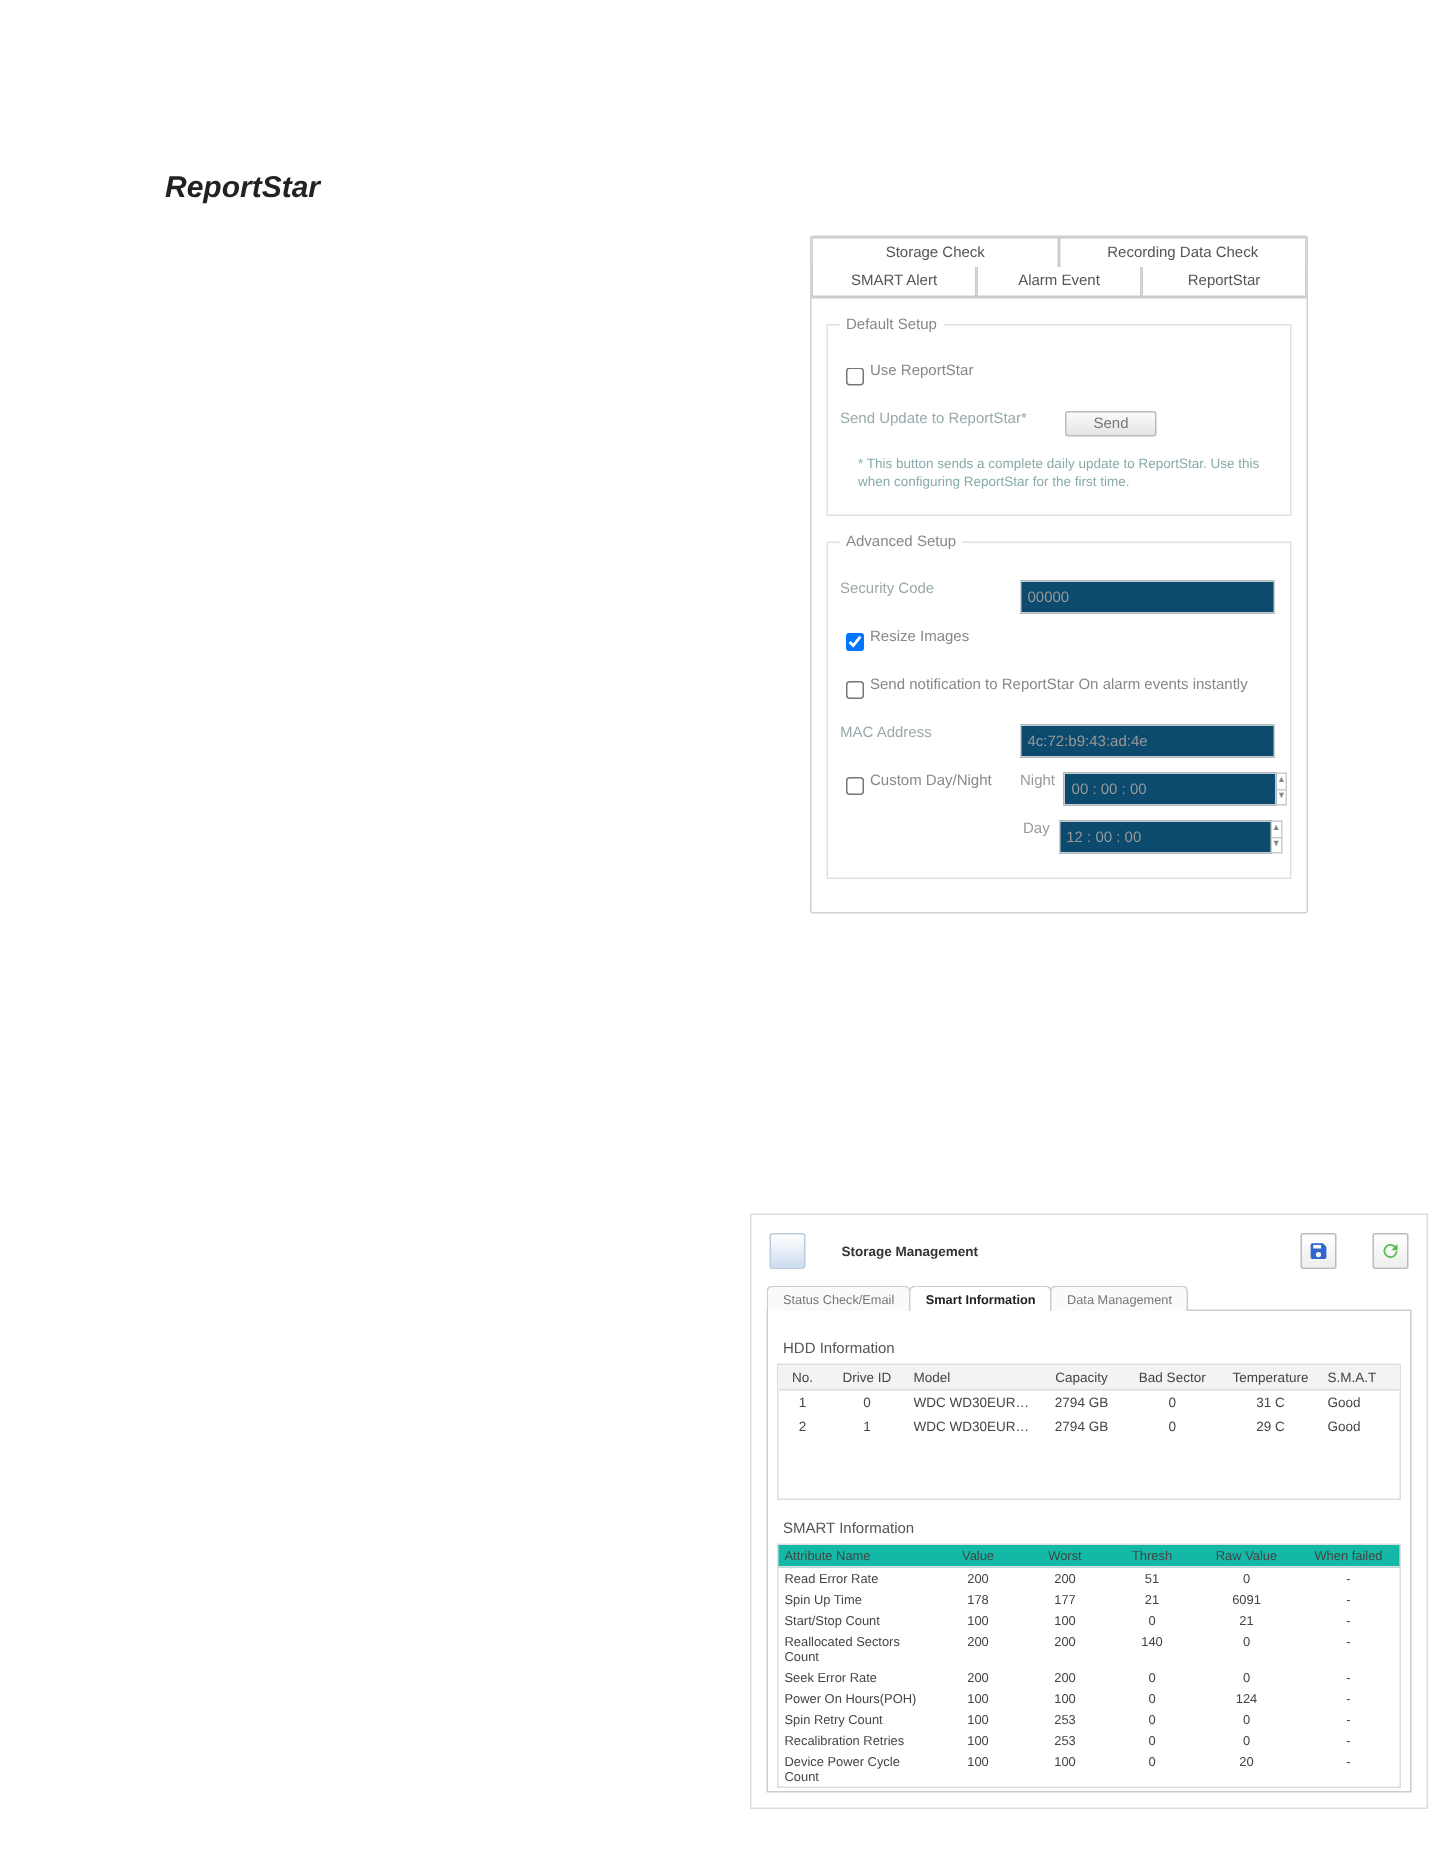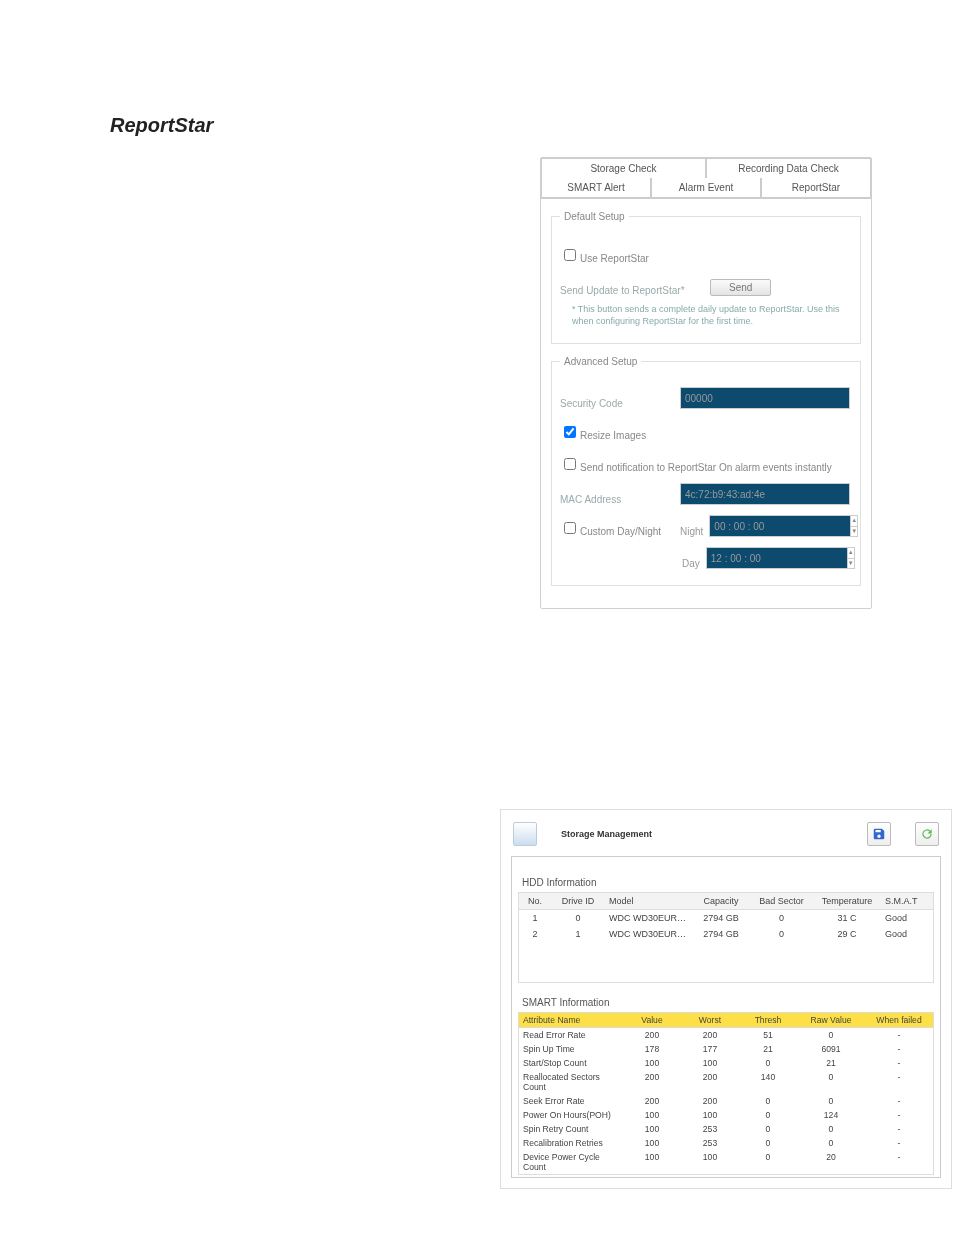--- a/index.html
+++ b/index.html
@@ -6,21 +6,21 @@
   .page { padding: 24px 40px; }
   h2.page-title { font-family: "Arial Black", Arial, sans-serif; font-style: italic; font-size: 20px; margin: 90px 0 20px 70px; color: #222; font-weight: 900; }
   .panel-1 { width: 330px; margin-left: 500px; border: 1px solid #d0d0d0; border-radius: 2px; padding: 0 0 14px 0; font-size: 10px; color: #888; }
   .tabs-top { display: flex; }
   .tabs-top .tab { flex: 1; background: #f7f7f7; border: 1px solid #ccc; border-bottom: none; text-align: center; padding: 4px 0; color: #555; }
   .tabs-top .tab.dim { background: #fff; }
   .tabs-sub { display: flex; border-bottom: 1px solid #ccc; }
   .tabs-sub .tab { flex: 1; border: 1px solid #ccc; border-top: none; text-align: center; padding: 4px 0; color: #555; }
   fieldset { border: 1px solid #e0e0e0; margin: 12px 10px 8px 10px; padding: 10px 8px 16px 8px; }
   legend { color: #888; font-size: 10px; padding: 0 4px; }
-  .row { display: flex; align-items: flex-end; margin-top: 10px; min-height: 22px; }
+  .row { display: flex; align-items: flex-start; margin-top: 10px; min-height: 22px; }
   .row .label { flex: 0 0 120px; color: #9aa; }
   input[type=text] { height: 18px; border: 1px solid #ccc; padding: 1px 4px; font-size: 10px; color: #999; background: #0c4a6e; }
   .btn { border: 1px solid #bbb; background: linear-gradient(#fafafa,#e4e4e4); color: #777; padding: 2px 18px; border-radius: 2px; font-size: 10px; }
   .note { font-size: 9px; color: #8aa; margin-left: 12px; margin-top: 8px; line-height: 1.3; }
   .chk { width: 12px; height: 12px; vertical-align: middle; margin-right: 4px; }
   .spinner { width: 16px; display: flex; flex-direction: column; border: 1px solid #ccc; border-left: none; }
   .spinner span { flex:1; font-size: 6px; line-height: 8px; text-align: center; color:#888; border-bottom:1px solid #ccc; }
   .spinner span:last-child{border-bottom:none;}
   .time-input { display:flex; }
   .time-input input { flex:1; }
@@ -37,21 +37,21 @@
   .p2-tabs .tab { padding:3px 10px; border:1px solid #ccc; border-bottom:none; color:#777; background:#fafafa; border-top-left-radius:4px; border-top-right-radius:4px; margin-right:-1px; position:relative; top:1px; }
   .p2-tabs .tab.active { background:#fff; color:#222; font-weight:bold; z-index:1; }
   .p2-body { border:1px solid #ccc; padding:6px 6px 2px 6px; background:#fff; }
   .tbl-head, .tbl-row { display:flex; }
   .tbl-head { background: #f3f3f3; border-bottom:1px solid #ddd; }
   .tbl-head div, .tbl-row div { padding:3px 4px; white-space:nowrap; overflow:hidden; text-overflow:ellipsis; }
   .c-no{width:24px;text-align:center;} .c-did{width:46px;text-align:center;} .c-model{flex:1;} .c-cap{width:50px;text-align:center;} .c-bad{width:55px;text-align:center;} .c-temp{width:60px;text-align:center;} .c-smart{width:44px;}
   .tbl-body{ height: auto; padding-bottom: 40px; }
   .section-title { color:#555; font-size:10px; margin: 14px 0 4px 4px; font-weight:normal; }
   .smart-head, .smart-row { display:flex; }
-  .smart-head{ background:#fde047; border-bottom:1px solid #ddd; }
+  .smart-head{ background:#14b8a6; border-bottom:1px solid #ddd; }
   .smart-head div, .smart-row div{ padding:2px 4px; font-size:8.6px; }
   .s-attr{flex:1;} .s-val{width:50px;text-align:center;} .s-worst{width:50px;text-align:center;} .s-th{width:50px;text-align:center;} .s-raw{width:60px;text-align:center;} .s-wf{width:60px;text-align:center;}
 </style>
 </head>
 <body>
 
 <div class="page">
   <h2 class="page-title">ReportStar</h2>
 
   <div class="panel-1">
@@ -140,20 +140,25 @@
             <path fill="#36c" d="M17 3H5a2 2 0 0 0-2 2v14a2 2 0 0 0 2 2h14a2 2 0 0 0 2-2V7l-4-4zM12 19a3 3 0 1 1 0-6 3 3 0 0 1 0 6zm3-10H6V5h9v4z"></path>
           </svg>
       </div>
       <div class="p2-icon">
         <svg width="14" height="14" viewBox="0 0 24 24">
             <path fill="#5b5" d="M17.65 6.35A8 8 0 1 0 20 12h-2a6 6 0 1 1-1.76-4.24L13 11h7V4l-2.35 2.35z"></path>
           </svg>
       </div>
     </div>
 
+    <div class="p2-tabs">
+      <div class="tab">Status Check/Email</div>
+      <div class="tab active">Smart Information</div>
+      <div class="tab">Data Management</div>
+    </div>
 
     <div class="p2-body">
       <div class="section-title">HDD Information</div>
       <div style="border:1px solid #ddd;">
         <div class="tbl-head">
           <div class="c-no">No.</div>
           <div class="c-did">Drive ID</div>
           <div class="c-model">Model</div>
           <div class="c-cap">Capacity</div>
           <div class="c-bad">Bad Sector</div>

